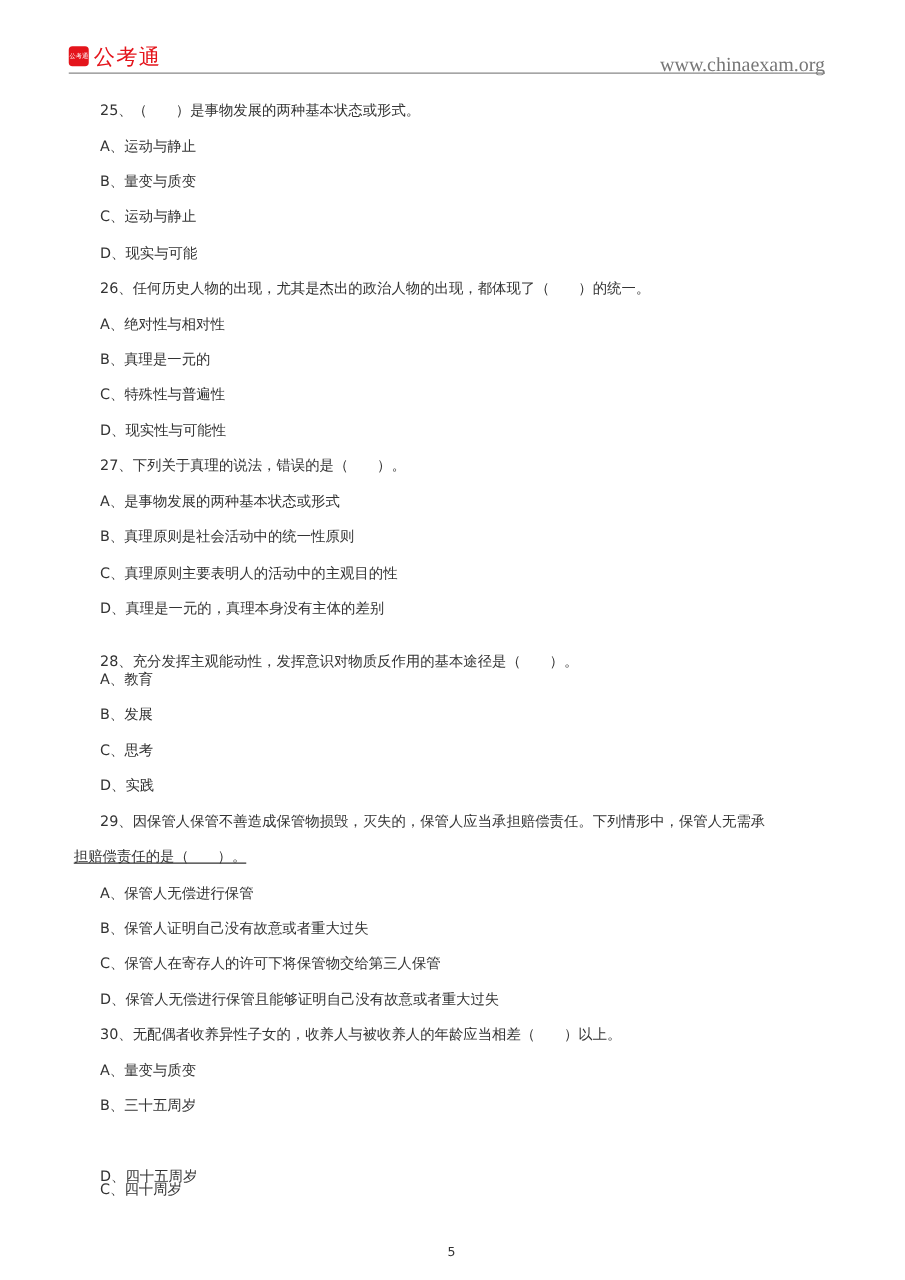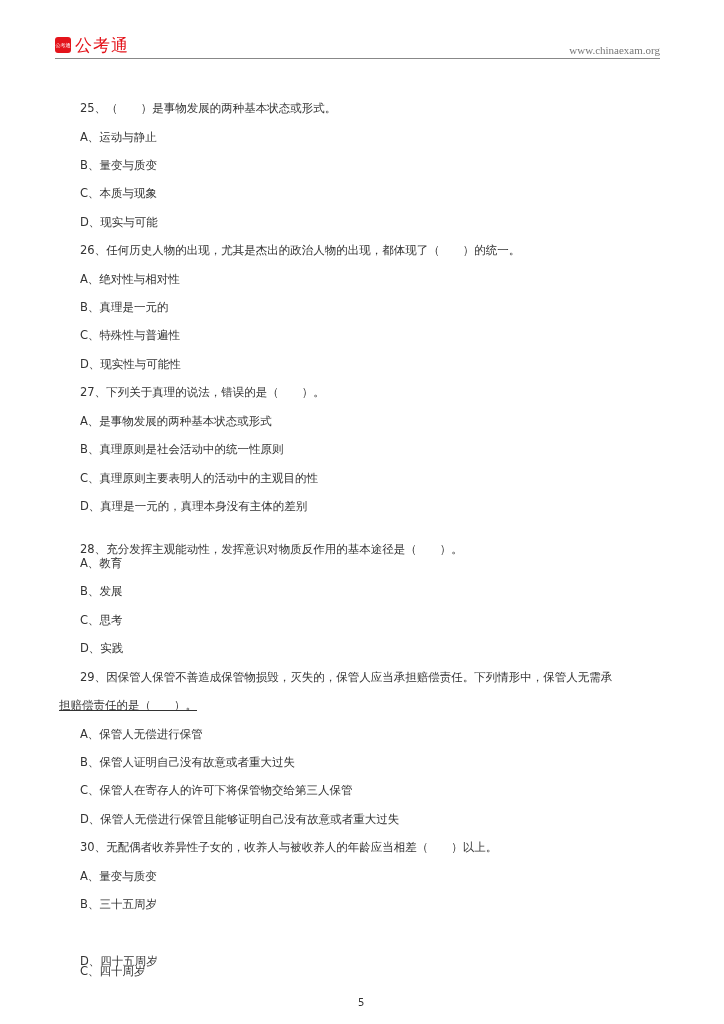--- a/index.html
+++ b/index.html
@@ -4,43 +4,43 @@
 <style>
   html, body { margin:0; padding:0; background:#ffffff; }
   body { width:724px; height:1024px; position:relative; overflow:hidden;
          font-family:"DejaVu Serif", "Liberation Serif", serif; color:#222; }
   .header { position:absolute; left:55px; top:34px; width:605px; height:25px; }
   .logo-box { position:absolute; left:0; top:3px; width:16px; height:16px; background:#e4141b;
               border-radius:3px; color:#fff; font-size:5px; line-height:16px; text-align:center;
               font-family:"DejaVu Sans", sans-serif; overflow:hidden; white-space:nowrap; }
   .logo-text { position:absolute; left:20px; top:0px; font-size:17px; color:#e4141b;
                font-family:"DejaVu Sans", sans-serif; letter-spacing:1px; }
-  .site-url { position:absolute; right:0; top:10px; font-size:11px; color:#777;
+  .site-url { position:absolute; right:0; top:10px; font-size:16px; color:#777;
               font-family:"Liberation Serif", serif; }
   .header-rule { position:absolute; left:0; top:24px; width:605px; height:1px; background:#888; }
   .line { position:absolute; left:80px; font-size:11.5px; color:#333; white-space:nowrap;
-          font-family:"DejaVu Sans", sans-serif;margin-top:20px; }
+          font-family:"DejaVu Sans", sans-serif; }
   .line.cont { left:59px;text-decoration:underline; }
   .page-num { position:absolute; left:358px; top:997px; font-size:10px; color:#333;
               font-family:"DejaVu Sans", sans-serif; }
 </style>
 </head>
 <body>
 
 <div class="header">
   <div class="logo-box">公考通</div>
   <div class="logo-text">公考通</div>
   <div class="site-url">www.chinaexam.org</div>
   <div class="header-rule"></div>
 </div>
 
 <div class="line" style="top:81px">25、（　　）是事物发展的两种基本状态或形式。</div>
 <div class="line" style="top:110px">A、运动与静止</div>
 <div class="line" style="top:138px">B、量变与质变</div>
-<div class="line" style="top:166px">C、本质与现象</div>
+<div class="line" style="top:166px">C、运动与静止</div>
 <div class="line" style="top:195px">D、现实与可能</div>
 
 <div class="line" style="top:223px">26、任何历史人物的出现，尤其是杰出的政治人物的出现，都体现了（　　）的统一。</div>
 <div class="line" style="top:252px">A、绝对性与相对性</div>
 <div class="line" style="top:280px">B、真理是一元的</div>
 <div class="line" style="top:308px">C、特殊性与普遍性</div>
 <div class="line" style="top:337px">D、现实性与可能性</div>
 
 <div class="line" style="top:365px">27、下列关于真理的说法，错误的是（　　）。</div>
 <div class="line" style="top:394px">A、是事物发展的两种基本状态或形式</div>

